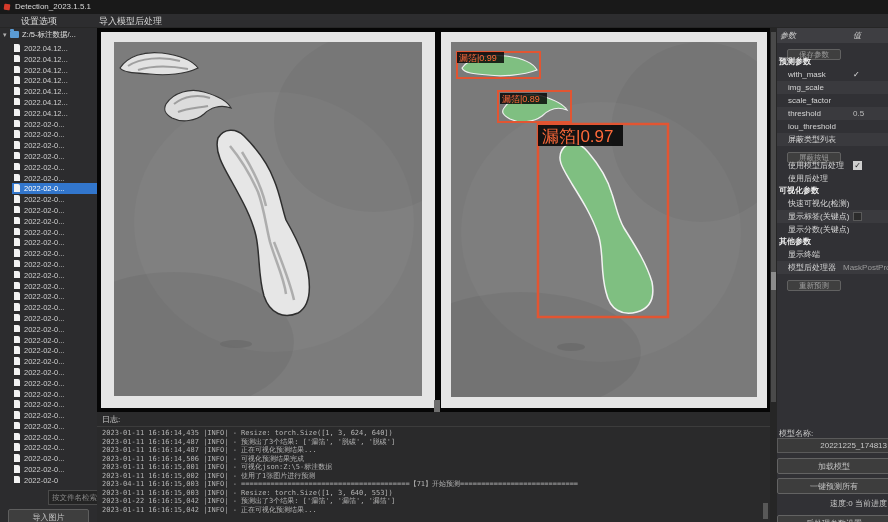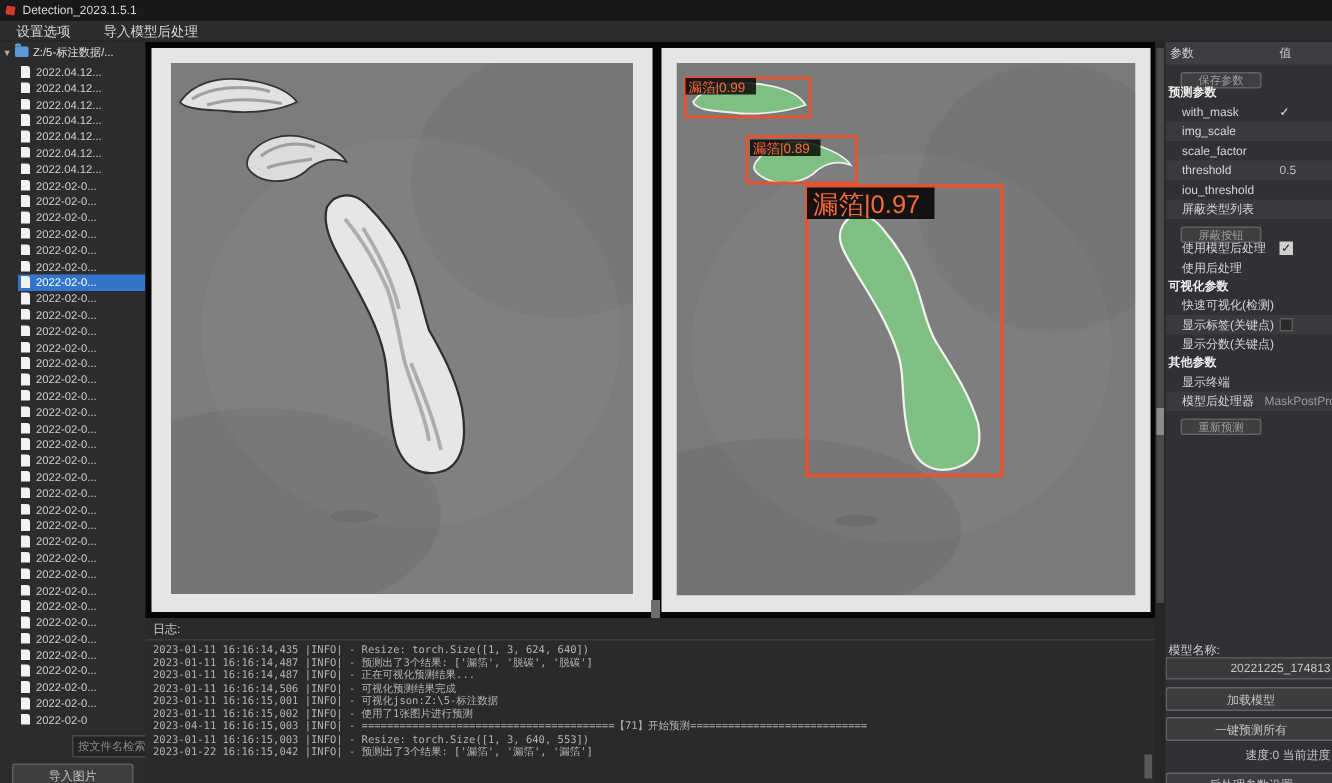--- a/index.html
+++ b/index.html
@@ -9,21 +9,21 @@
   #window { position:relative; width:888px; height:522px; background:#2d2d2f; overflow:hidden; }
 
   
   #titlebar { left:0; top:0; width:888px; height:14px; background:#191919; color:#d8d8d8;
               font-size:8px; line-height:14px; }
   #app-icon { position:absolute; left:4px; top:4px; width:6px; height:6px; background:#d43a2a;
               border-radius:1px; transform:rotate(8deg); }
   #title-text { position:absolute; left:15px; top:0; }
   #menubar { left:0; top:14px; width:888px; height:14px; background:#2d2d2f; color:#d6d6d6;
              font-size:9px; line-height:14px; border-bottom:1px solid #262626; }
-  .menu-item { display:inline-block; padding:0 11px; }
+  .menu-item { display:inline-block; padding:0 21px; }
 
   
   #sidebar { left:0; top:28px; width:97px; height:494px; background:#2c2c2e; overflow:hidden; }
   #tree-root { height:13px; line-height:13px; font-size:7.5px; color:#e0e0e0; white-space:nowrap; padding-left:3px; }
   .arrow { color:#b0b0b0; font-size:7px; display:inline-block; width:7px; }
   .folder { display:inline-block; width:9px; height:7px; background:#5a9bd5; border-radius:1px;
             position:relative; top:1px; margin-right:3px; }
   .folder:before { content:""; position:absolute; left:0; top:-2px; width:4px; height:2px;
                    background:#5a9bd5; border-radius:1px 1px 0 0; }
   #file-list { position:absolute; left:0; top:15px; right:0; }
@@ -56,21 +56,21 @@
   #log-scroll { position:absolute; right:2px; bottom:3px; width:5px; height:16px; background:#585858; }
 
   
   #right-scroll { left:770px; top:28px; width:7px; height:494px; background:#262626; }
   #right-scroll .track-hi { position:absolute; left:1px; top:4px; width:5px; height:370px; background:#4a4a4a; }
   #right-scroll .thumb { position:absolute; left:1px; top:244px; width:5px; height:18px; background:#8c8c8c; }
 
   
   #params { left:777px; top:28px; width:111px; height:494px; background:#313135; overflow:hidden; }
   #param-header { height:15px; background:#3e3e42; color:#cfcfcf; font-size:8px;
-                  line-height:15px; position:relative; }
+                  line-height:15px; position:relative;font-style:italic; }
   #param-header .h1 { position:absolute; left:3px; }
   #param-header .h2 { position:absolute; left:76px; }
   .p-section { height:12px; line-height:12px; font-size:8px; font-weight:bold; color:#ececec; padding-left:2px; }
   .p-row { height:13px; line-height:13px; font-size:8px; color:#d5d5d5; padding-left:11px;
            position:relative; white-space:nowrap; }
   .p-row.light { background:#3a3a3e; }
   .p-value { position:absolute; left:76px; top:0; color:#bdbdbd; }
   .p-value.wide { left:66px; color:#9a9a9a; }
   .p-value.check { color:#e4e4e4; }
   .cb { display:inline-block; width:9px; height:9px; margin-top:2px; font-size:8px; line-height:9px;
@@ -211,20 +211,21 @@
     <div id="log-lines">
         <div class="log-line">2023-01-11 16:16:14,435  |INFO| - Resize: torch.Size([1, 3, 624, 640])</div>
         <div class="log-line">2023-01-11 16:16:14,487  |INFO| - 预测出了3个结果: ['漏箔', '脱碳', '脱碳']</div>
         <div class="log-line">2023-01-11 16:16:14,487  |INFO| - 正在可视化预测结果...</div>
         <div class="log-line">2023-01-11 16:16:14,506  |INFO| - 可视化预测结果完成</div>
         <div class="log-line">2023-01-11 16:16:15,001  |INFO| - 可视化json:Z:\5-标注数据</div>
         <div class="log-line">2023-01-11 16:16:15,002  |INFO| - 使用了1张图片进行预测</div>
         <div class="log-line">2023-04-11 16:16:15,003  |INFO| - ========================================【71】开始预测============================</div>
         <div class="log-line">2023-01-11 16:16:15,003  |INFO| - Resize: torch.Size([1, 3, 640, 553])</div>
         <div class="log-line">2023-01-22 16:16:15,042  |INFO| - 预测出了3个结果: ['漏箔', '漏箔', '漏箔']</div>
+        <div class="log-line">2023-01-11 16:16:15,042  |INFO| - 正在可视化预测结果...</div>
       </div>
     <div id="log-scroll"></div>
   </div>
 
   <div id="right-scroll" class="abs">
     <div class="track-hi"></div>
     <div class="thumb"></div>
   </div>
 
   <div id="params" class="abs">

